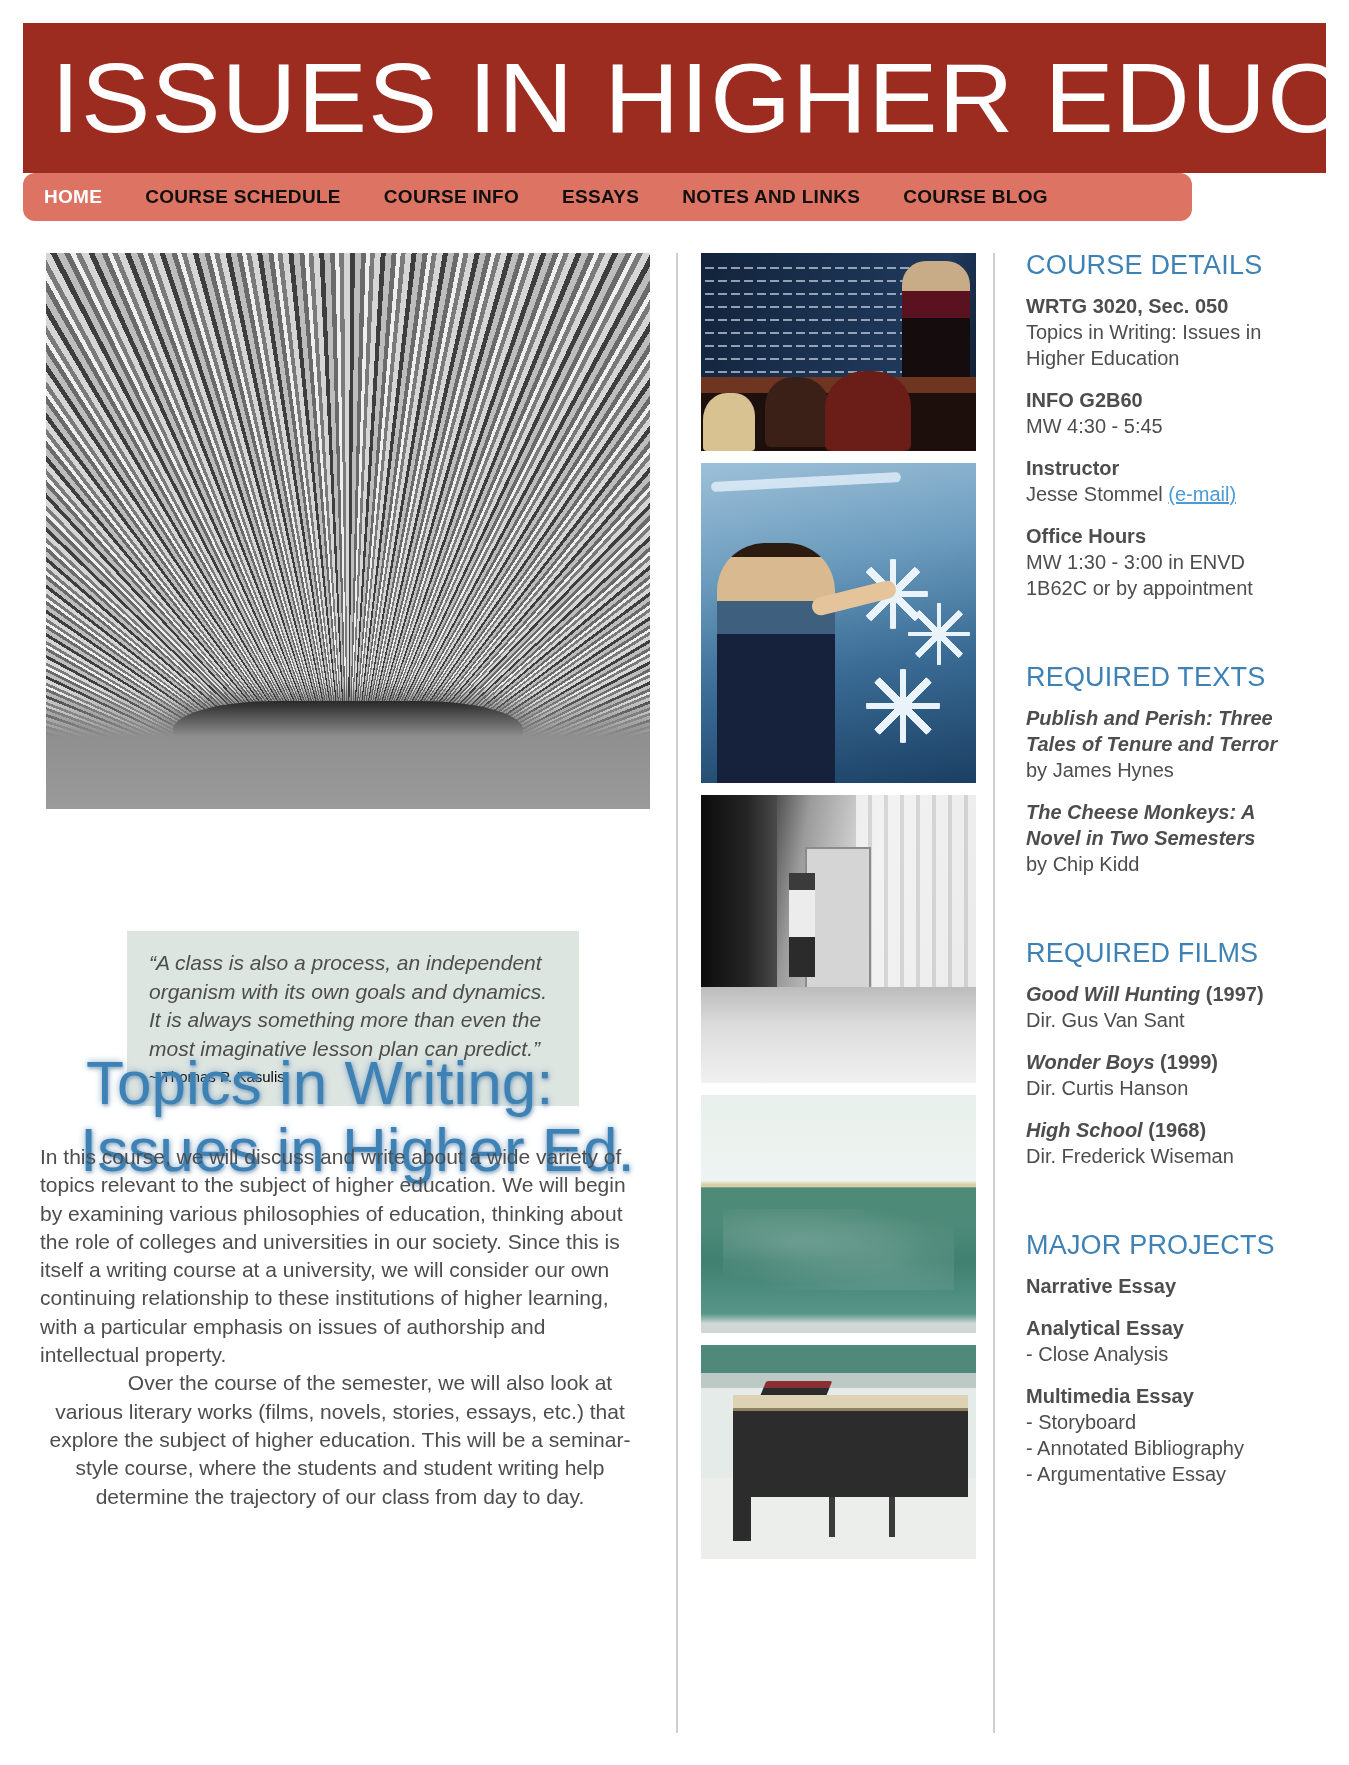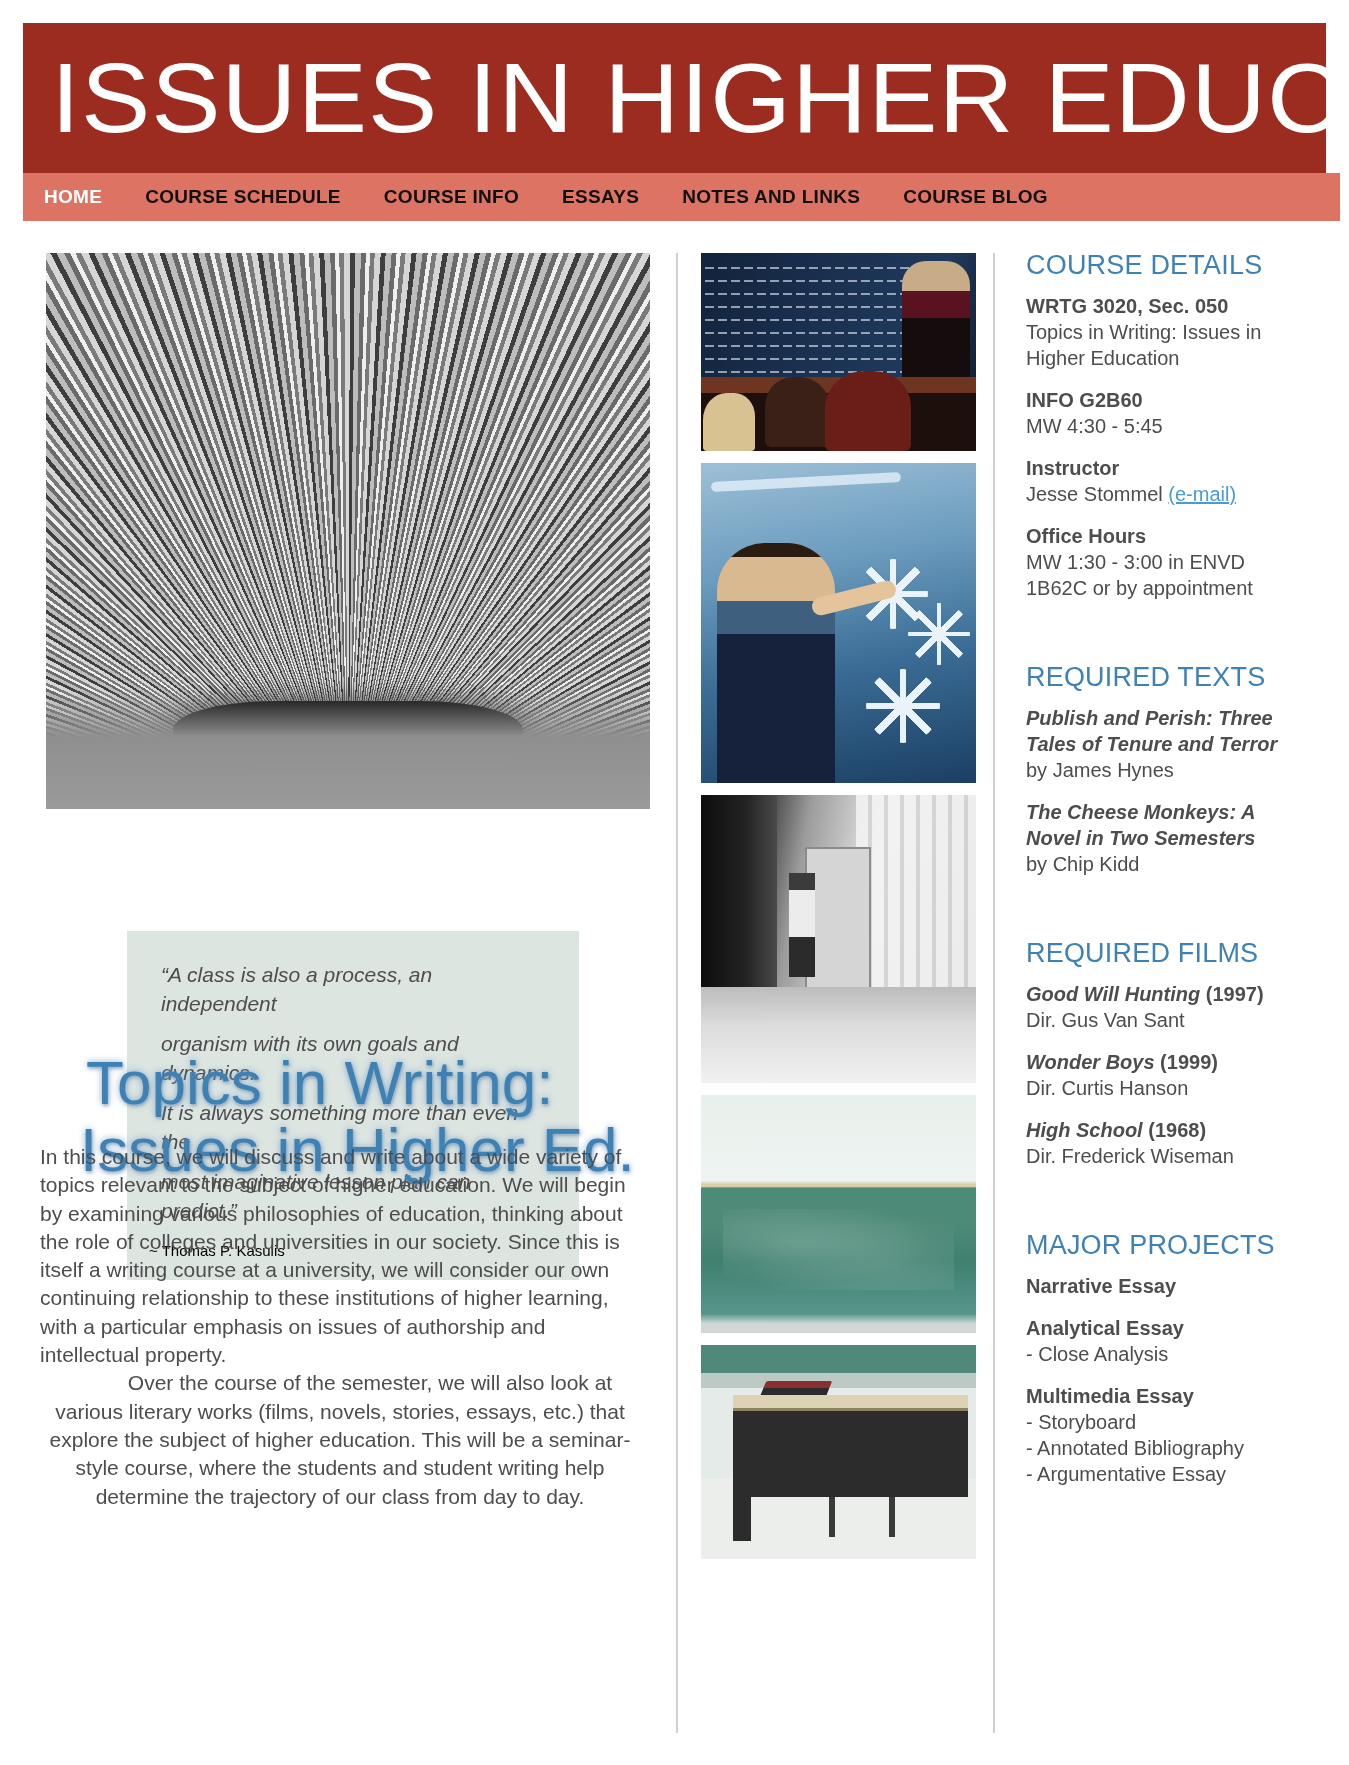--- a/index.html
+++ b/index.html
@@ -35,23 +35,24 @@
     transform: scaleX(1.06);
     transform-origin: left center;
     white-space: nowrap;
   }
 
   
   #main-nav {
     position: absolute;
     left: 23px;
     top: 173px;
-    width: 1317px;
+    width: 1169px;
     height: 48px;
     background: #dd7363;
+    border-radius: 12px;
   }
   #main-nav ul {
     list-style: none;
     margin: 0;
     padding: 0;
     display: flex;
     align-items: center;
     height: 100%;
     padding-left: 21px;
   }
@@ -125,21 +126,21 @@
     top: 694px;
     width: 452px;
     padding: 18px 22px 14px 22px;
     background: #dde5e1;
   }
   #quote-box .quote-text {
     font-size: 21px;
     line-height: 28.5px;
     font-style: italic;
     color: #4d4d4d;
-    margin: 12px;
+    margin: 0;
   }
   #quote-box .quote-attrib {
     font-size: 15px;
     line-height: 28.5px;
     color: #000000;
     margin: 0;
     padding-right: 24px;
     font-style: normal;
   }
 

